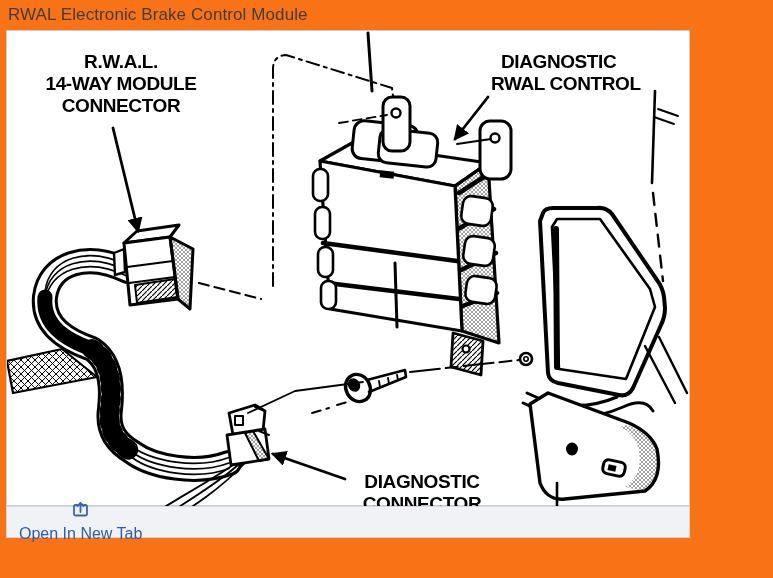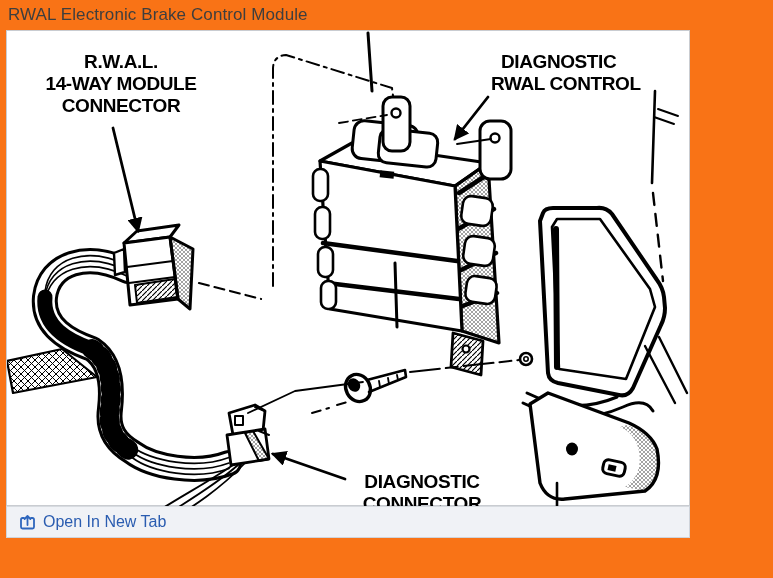--- a/index.html
+++ b/index.html
@@ -11,21 +11,21 @@
   .art { position:absolute; left:0; top:0; }
   .callout { position:absolute; font-weight:700; font-size:19px; line-height:22px; color:#000; letter-spacing:-0.4px; }
   .callout span { display:block; }
   .co-rwal { left:8px; top:20px; width:212px; text-align:center; }
   .co-ebcm { left:484px; top:20px; width:196px; text-align:left; }
   .co-ebcm .ind1 { padding-left:10px; }
   .co-ebcm .ind3 { padding-left:16px; }
   .co-diag { left:342px; top:440px; width:146px; text-align:center; }
   .toolbar { position:relative; width:684px; height:32px; background:#f0f2f6; border:1px solid #cfd4db; border-top:1px solid #d7dbe0;
              display:flex; justify-content:space-between; align-items:center; padding:0 12px; }
-  .tb-link { display:flex; align-items:center; gap:7px; color:#2a5cb0; font-size:16px; cursor:pointer; text-decoration:none; }
+  .tb-link { display:flex; align-items:center; gap:7px; color:#2a5cb0; font-size:16px; cursor:pointer; text-decoration:none;flex-direction:column; }
   .tb-link svg { display:block; }
 </style>
 </head>
 <body>
 
 <div class="page">
 
   <div class="page-title">RWAL Electronic Brake Control Module</div>
 
   <div class="widget">

